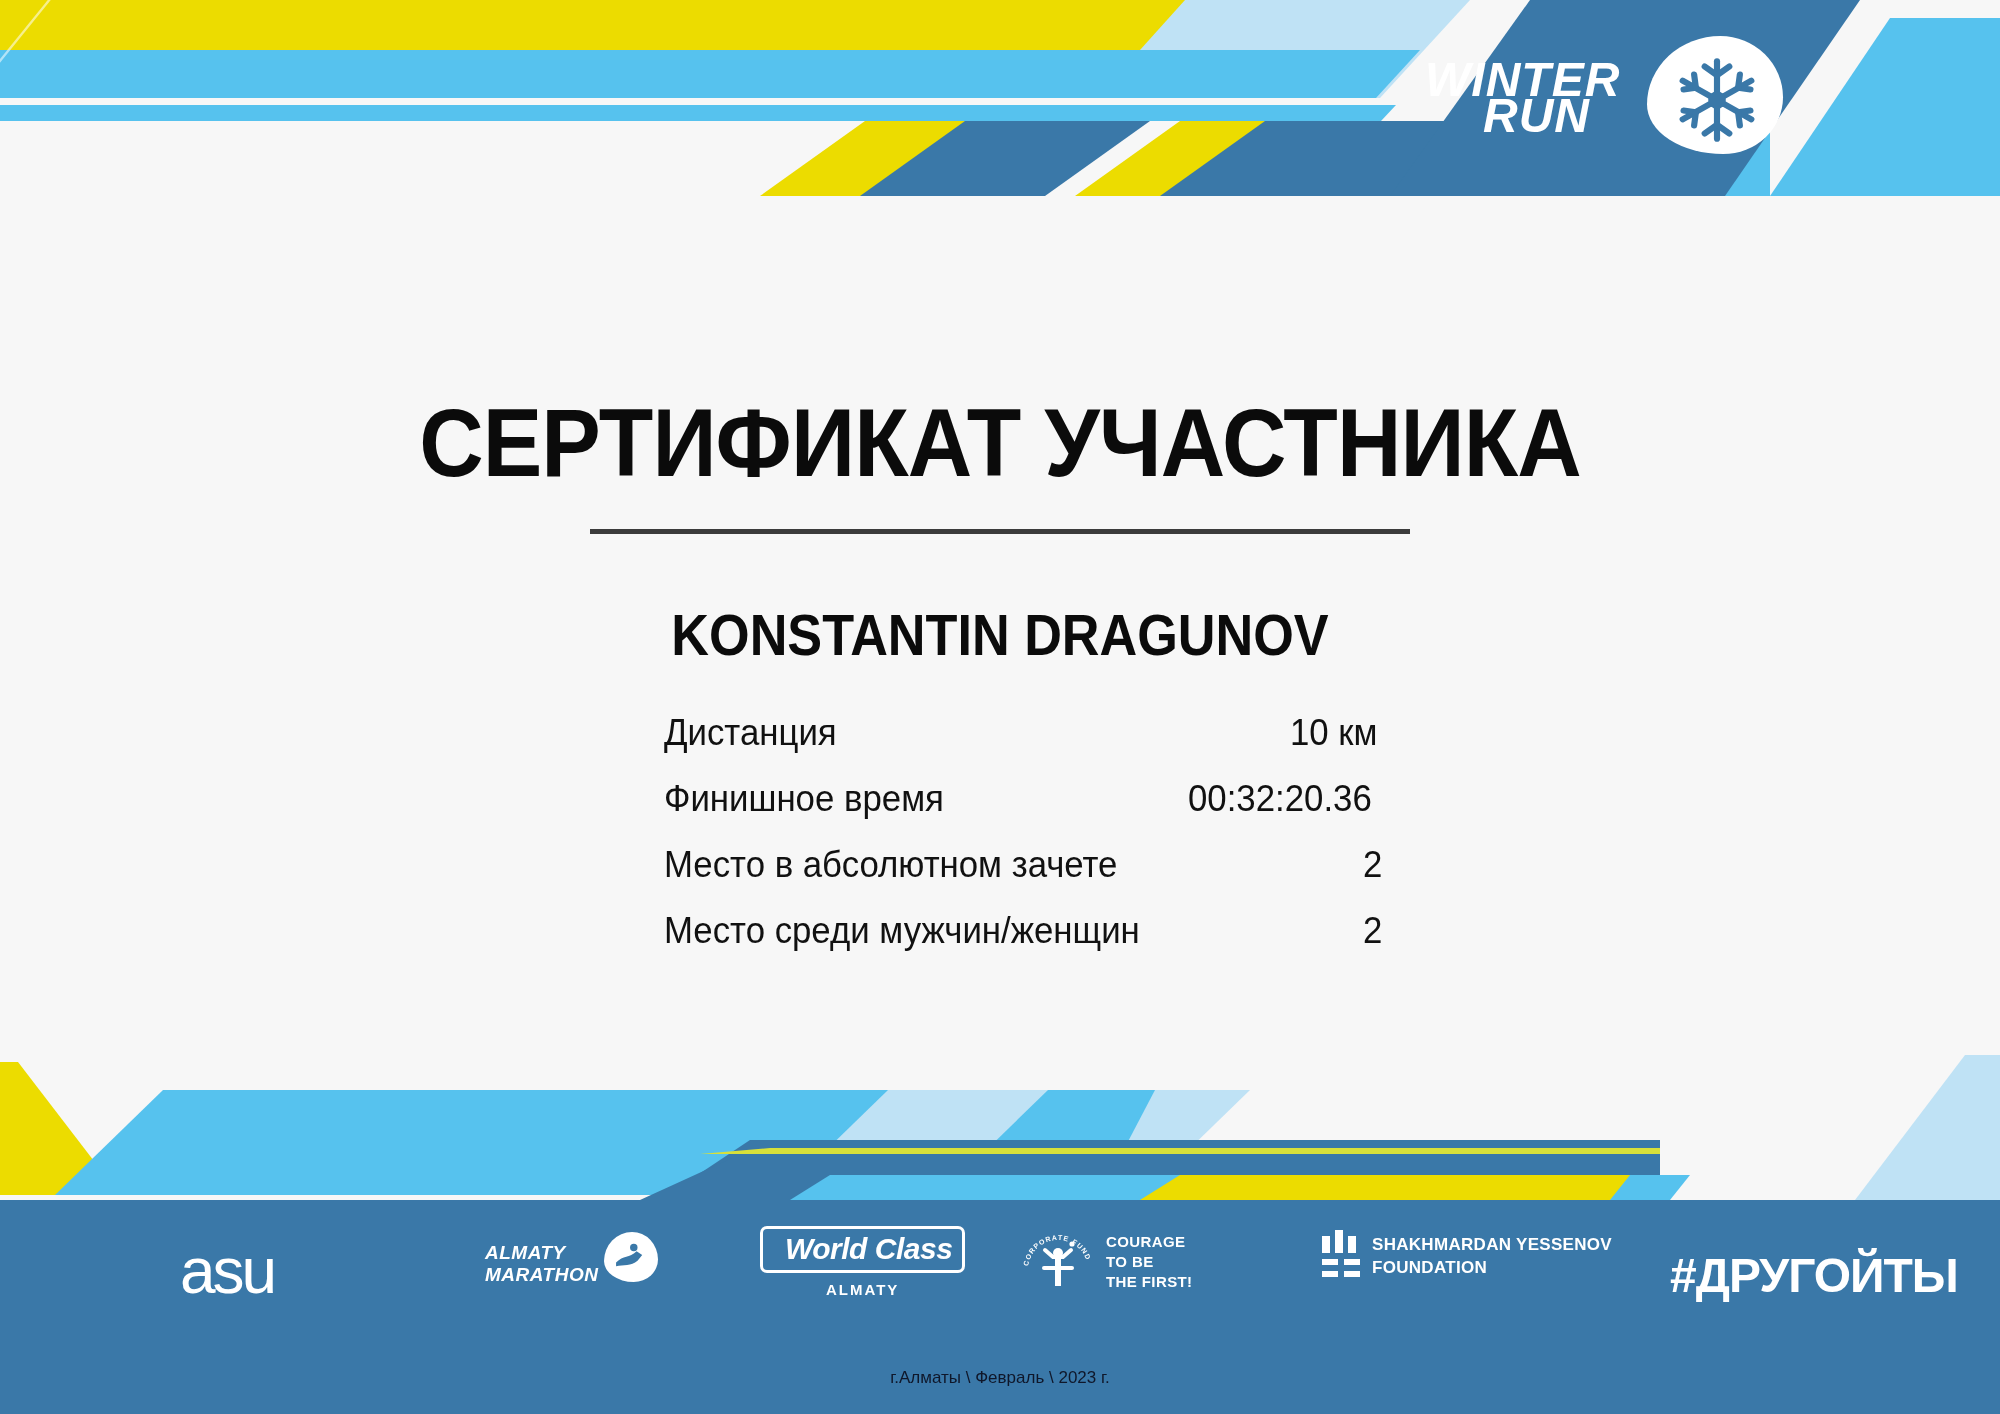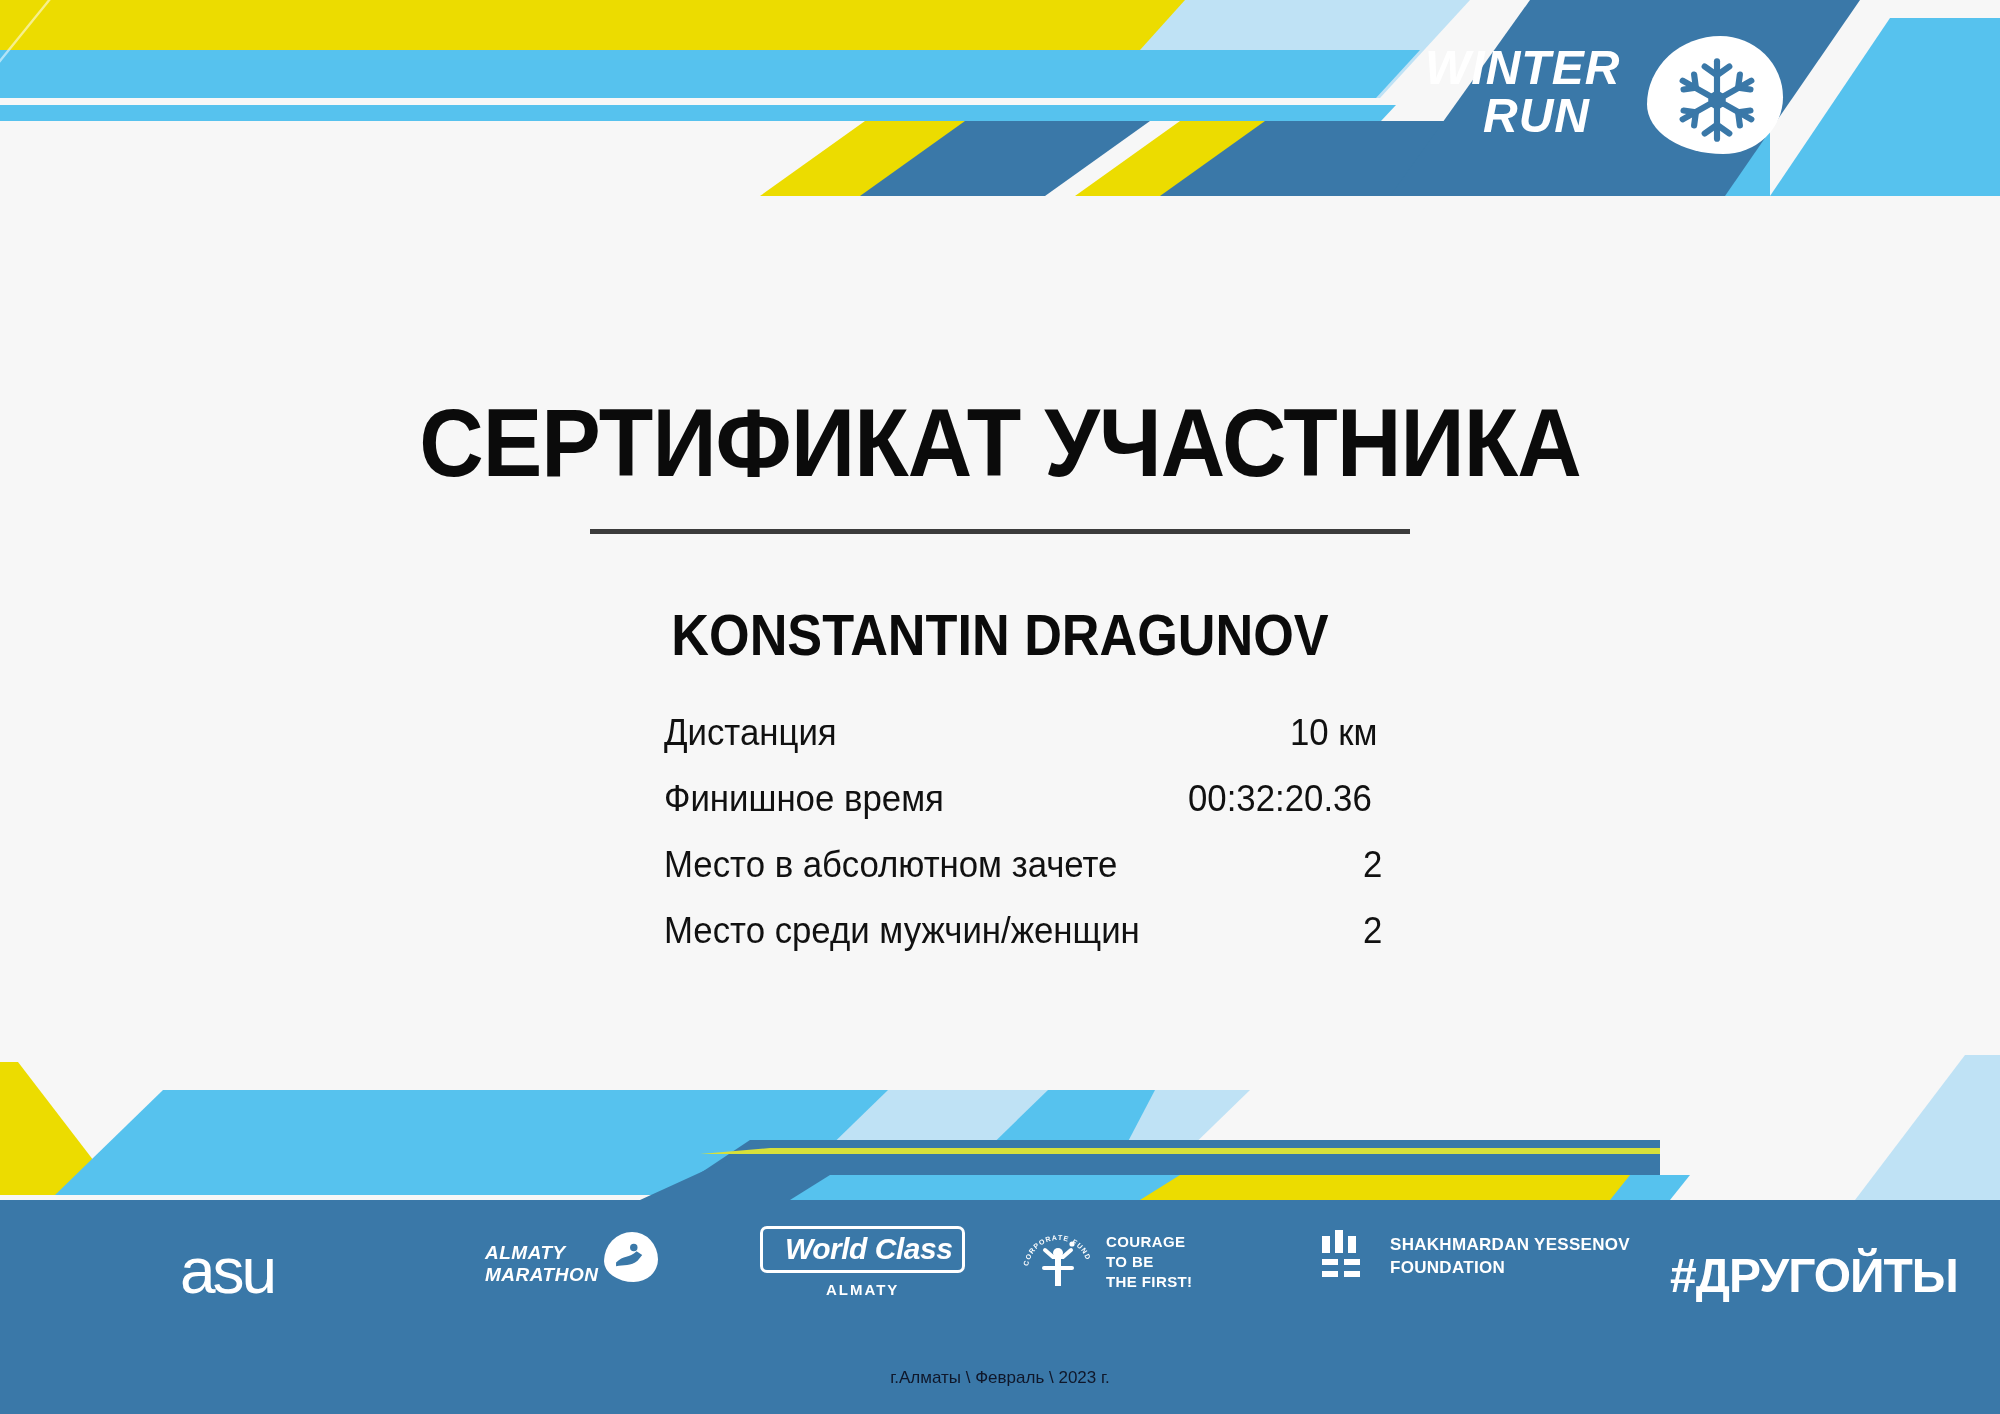--- a/index.html
+++ b/index.html
@@ -43,21 +43,21 @@
     clip-path:polygon(105px 0,440px 0,335px 75px,0 75px);}
   .chev-pb{left:1430px;top:121px;width:340px;height:75px;background:#56c2ee;
     clip-path:polygon(230px 0,340px 0,340px 75px,125px 75px);}
 
   
   .hairline{left:1330px;top:0;width:160px;height:118px;background:transparent;
     border-left:3px solid rgba(255,255,255,.55);transform:skewX(-39deg);}
 
   
   .logo{position:absolute;left:1425px;top:38px;width:380px;height:118px;}
-  .logo-word{position:absolute;left:0;top:8px;color:#fff;font-weight:bold;
+  .logo-word{position:absolute;left:0;top:20px;color:#fff;font-weight:bold;
     font-style:italic;letter-spacing:1px;line-height:.92;}
   .logo-winter{font-size:48px;}
   .logo-run{font-size:48px;position:absolute;left:58px;top:56px;}
   .blob{position:absolute;left:222px;top:-2px;width:136px;height:118px;background:#fff;
     border-radius:54% 46% 44% 56% / 58% 52% 48% 42%;}
   .snow{position:absolute;left:248px;top:18px;width:88px;height:88px;}
 
   
   .title{position:absolute;left:0;right:0;top:388px;text-align:center;
     font-size:96px;font-weight:bold;color:#0b0b0b;letter-spacing:-1px;
@@ -120,21 +120,21 @@
   .wc-t{font-size:30px;font-weight:bold;font-style:italic;color:#fff;letter-spacing:-.5px;margin-left:12px;}
   .wc-sub{font-size:15px;font-weight:bold;color:#fff;margin-top:8px;letter-spacing:2px;}
 
   .cf{left:1020px;top:24px;display:flex;align-items:center;}
   .cf-mark{position:relative;width:76px;height:76px;}
   .cf-arc{position:absolute;left:0;top:0;width:76px;height:76px;}
   .cf-txt{margin-left:10px;font-size:15px;font-weight:bold;line-height:1.35;letter-spacing:.4px;}
 
   .sy{left:1320px;top:30px;display:flex;align-items:center;}
   .sy-mark{width:52px;height:54px;position:relative;}
-  .sy-txt{margin-left:18px;font-size:17px;font-weight:bold;line-height:1.35;letter-spacing:.3px;}
+  .sy-txt{font-size:17px;font-weight:bold;line-height:1.35;letter-spacing:.3px;}
 
   .dru{left:1670px;top:48px;font-size:48px;font-weight:bold;letter-spacing:-1px;
     font-family:"Liberation Sans Narrow","Liberation Sans",sans-serif;}
 
   .place{position:absolute;left:0;width:2000px;bottom:26px;text-align:center;
     color:#0f172a;font-size:17px;}
 </style>
 </head>
 <body>
 

